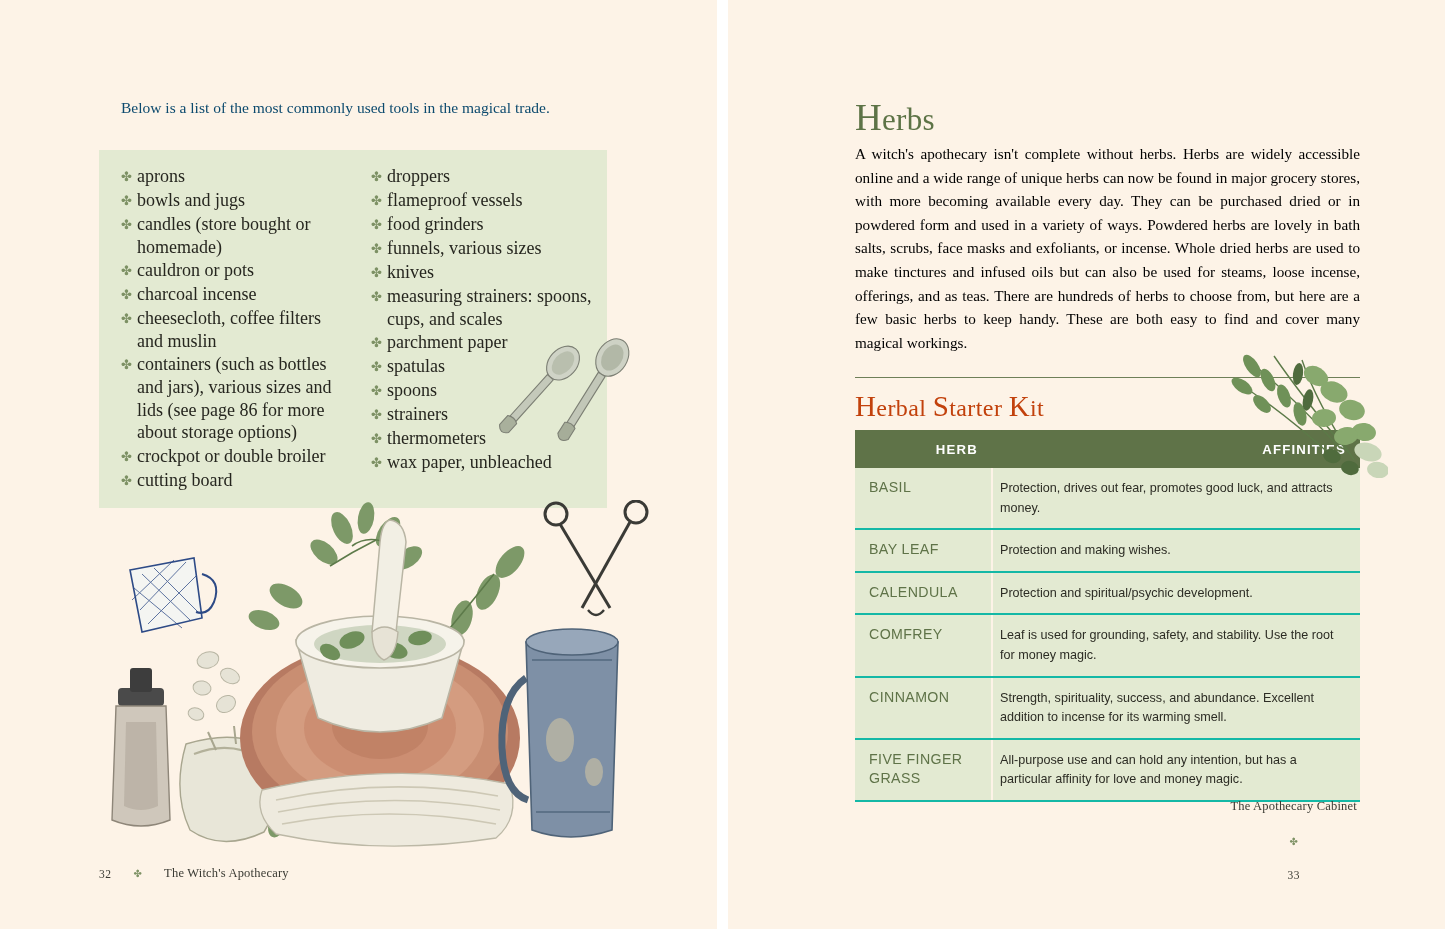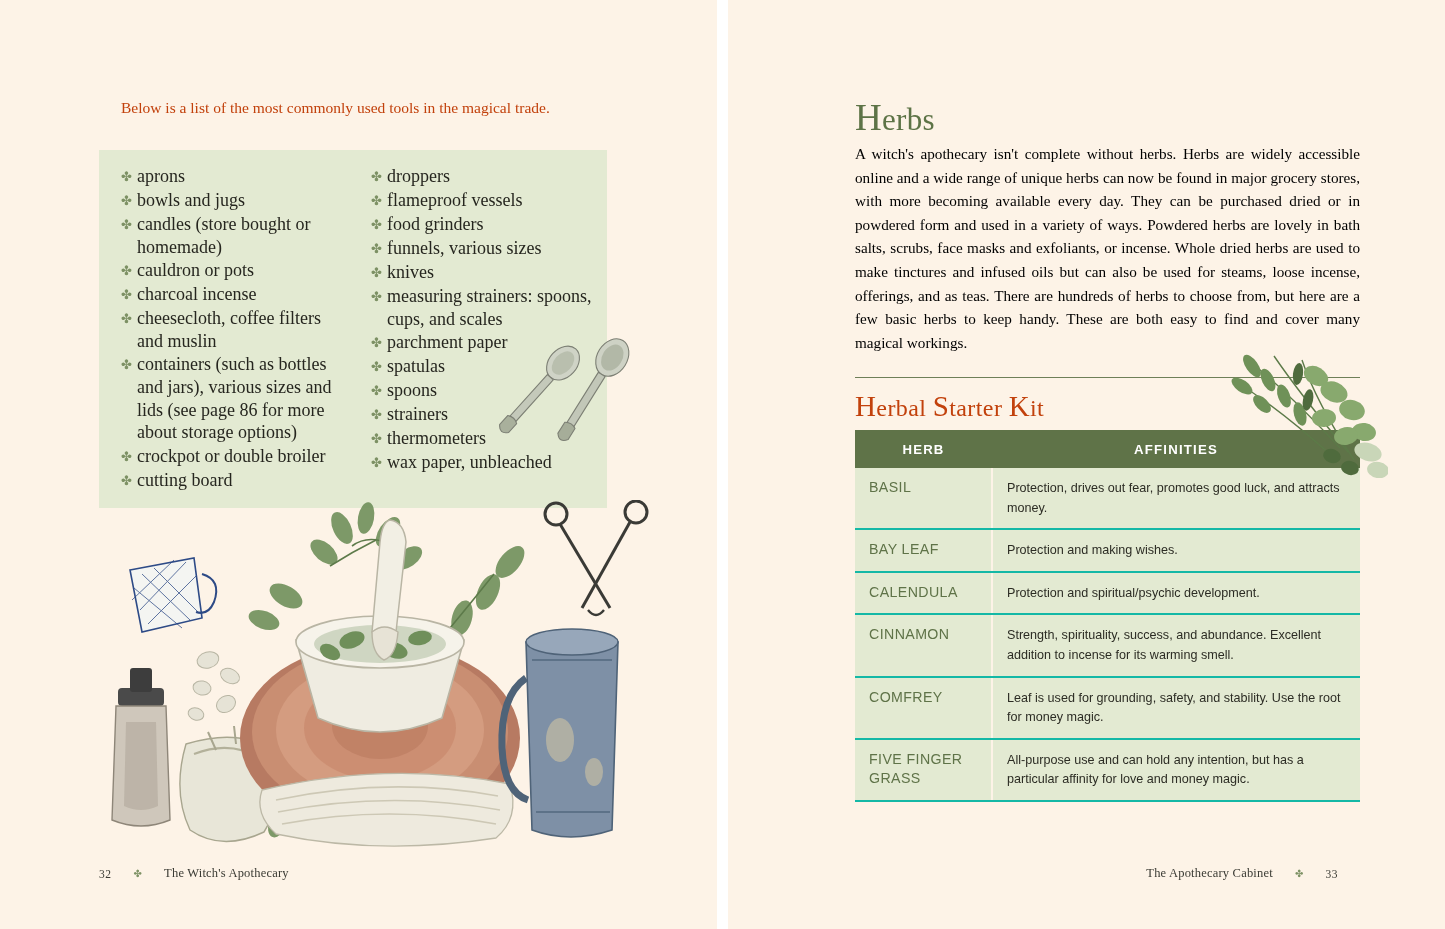--- a/index.html
+++ b/index.html
@@ -38,21 +38,21 @@
     border-radius: 30px;
   }
 
   
   .intro-line {
     position: absolute;
     left: 121px;
     top: 97px;
     width: 520px;
     font-size: 15.5px;
-    color: #c2410c;
+    color: #0c4a6e;
     line-height: 1.4;
   }
   .tools-panel {
     position: absolute;
     left: 99px;
     top: 150px;
     width: 508px;
     height: 358px;
     background: #e3ead2;
   }
@@ -118,21 +118,21 @@
   .folio .num {
     font-size: 11.5px;
     letter-spacing: 0.5px;
   }
   .folio .fcross {
     color: #7d9164;
     font-size: 10px;
     font-family: "DejaVu Sans", sans-serif;
   }
   .folio-left { left: 99px; }
-  .folio-right { right: 107px; }
+  .folio-right { right: 88px; flex-direction: column; }
 
   
   .rp {
     position: absolute;
     left: 127px;
     width: 505px;
   }
   .herbs-title {
     top: 96px;
     font-size: 31px;
@@ -171,35 +171,35 @@
     position: absolute;
     left: 127px;
     top: 430px;
     width: 505px;
     border-collapse: collapse;
     table-layout: fixed;
   }
   .table th {
     background: #5f7348;
     color: #ffffff;
-    text-align: center;
+    text-align: right;
     font-family: "Liberation Sans", sans-serif;
     font-weight: bold;
     font-size: 13.2px;
     letter-spacing: 1.2px;
     padding: 12px 14px 11px 14px;
   }
   .table td {
     background: #e3ead2;
     vertical-align: top;
     padding: 10px 14px 11px 14px;
     border-bottom: 2px solid #14b8a6;
     border-right: 2px solid #fdf3e7;
   }
-  .table td:last-child { border-right: none; }
+  .table td:last-child { border-right: none; padding-left: 7px; }
   .col-herb { width: 137px; }
   .herb-name {
     color: #5f7348;
     font-family: "Liberation Sans", sans-serif;
     font-size: 14.2px;
     letter-spacing: 0.4px;
     line-height: 19px;
   }
   .aff-text {
     color: #2c2c24;
@@ -487,26 +487,26 @@
         </tr>
         <tr>
           <td><span class="herb-name">BAY LEAF</span></td>
           <td><span class="aff-text">Protection and making wishes.</span></td>
         </tr>
         <tr>
           <td><span class="herb-name">CALENDULA</span></td>
           <td><span class="aff-text">Protection and spiritual/psychic development.</span></td>
         </tr>
         <tr>
+          <td><span class="herb-name">COMFREY</span></td>
+          <td><span class="aff-text">Leaf is used for grounding, safety, and stability. Use the root for money magic.</span></td>
+        </tr>
+        <tr>
           <td><span class="herb-name">CINNAMON</span></td>
           <td><span class="aff-text">Strength, spirituality, success, and abundance. Excellent addition to incense for its warming smell.</span></td>
-        </tr>
-        <tr>
-          <td><span class="herb-name">COMFREY</span></td>
-          <td><span class="aff-text">Leaf is used for grounding, safety, and stability. Use the root for money magic.</span></td>
         </tr>
         <tr>
           <td><span class="herb-name">FIVE FINGER GRASS</span></td>
           <td><span class="aff-text">All-purpose use and can hold any intention, but has a particular affinity for love and money magic.</span></td>
         </tr>
       </tbody>
     </table>
 
     <svg class="herb-bundle" viewBox="0 0 160 135">
       <g stroke="#5c7a48" stroke-width="1.4" fill="none">

